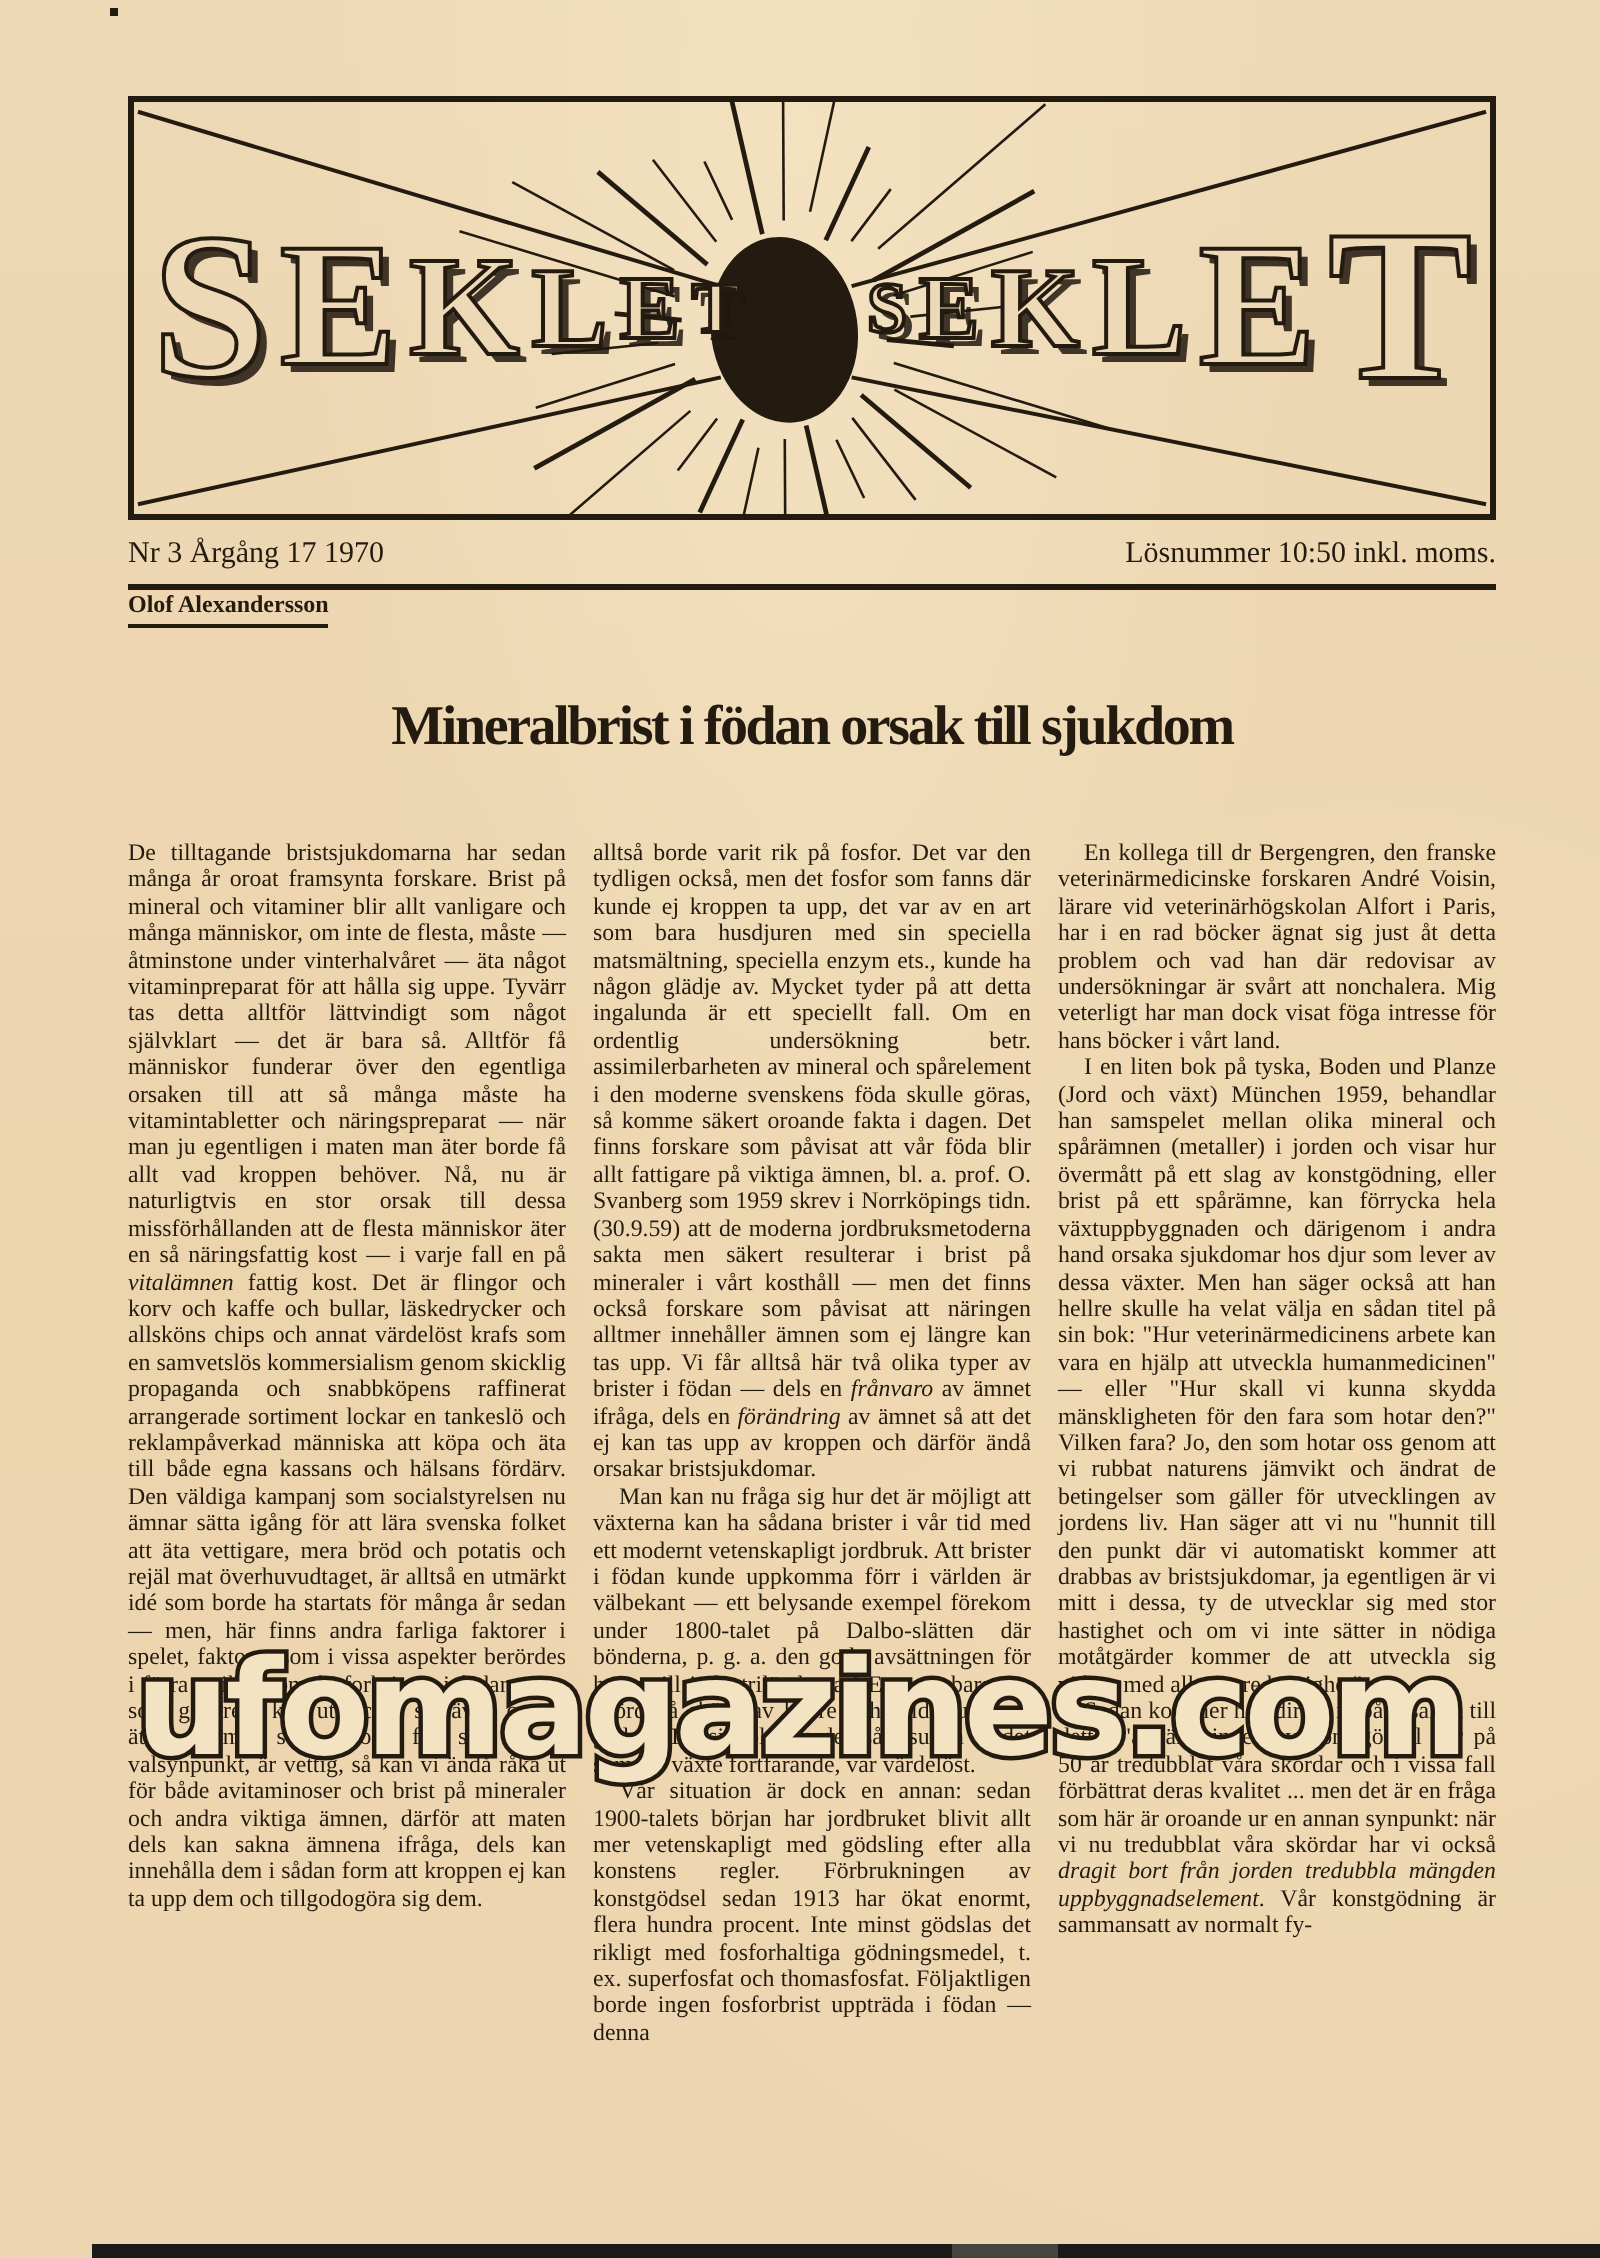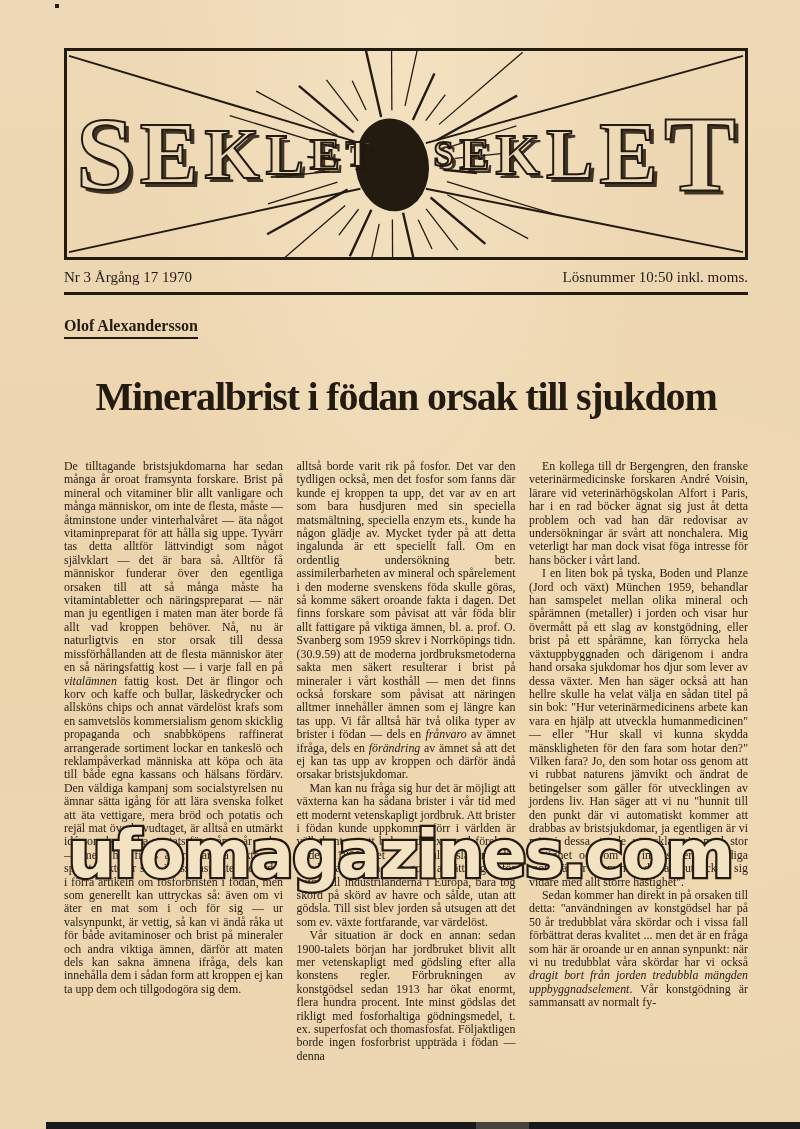--- a/index.html
+++ b/index.html
@@ -43,30 +43,29 @@
   
   .issue-bar{
     display:flex;justify-content:space-between;align-items:baseline;
     margin-top:9px;
     font-weight:normal;font-size:15px;
   }
   .rule{height:3px;background:#241b10;margin-top:6px;}
 
   
   .byline{
-    margin-top:22px;
-    font-weight:bold;font-size:16px;
+    font-weight:bold;font-size:12px;
     width:fit-content;
     border-bottom:2.5px solid #241b10;
     padding-bottom:2px;
   }
   .headline{
     margin-top:34px;
     font-weight:bold;
-    font-size:40px;
+    font-size:28px;
     letter-spacing:-1.2px;
     text-align:center;
     white-space:nowrap;
   }
 
   
   .bodygrid{
     margin-top:40px;
     display:flex;justify-content:space-between;
   }

